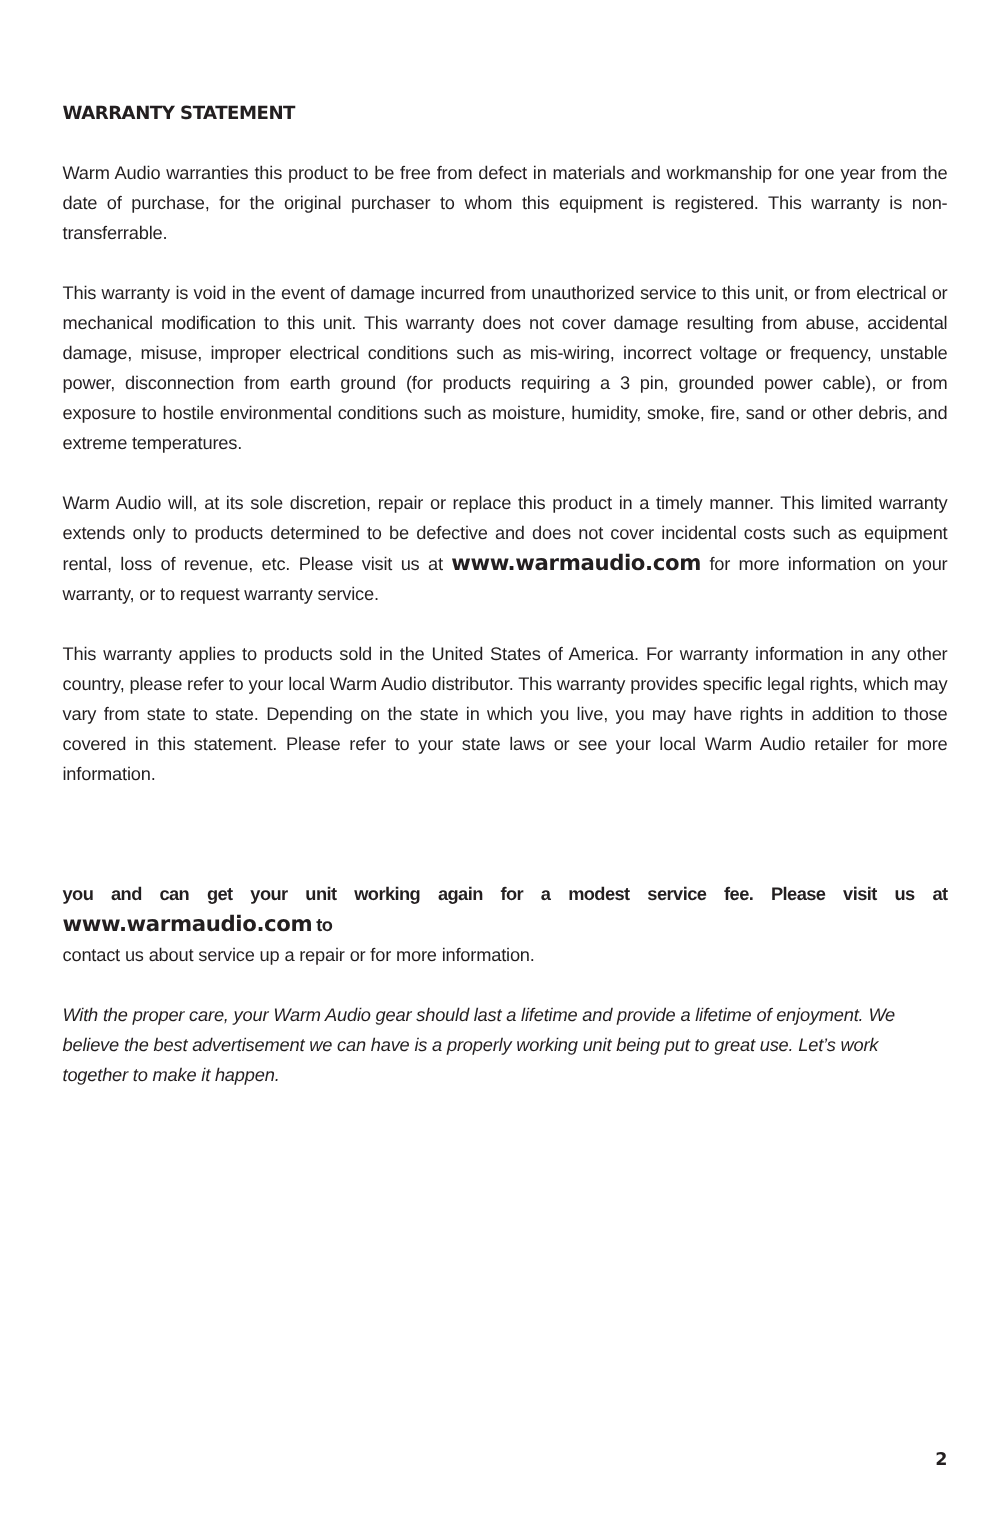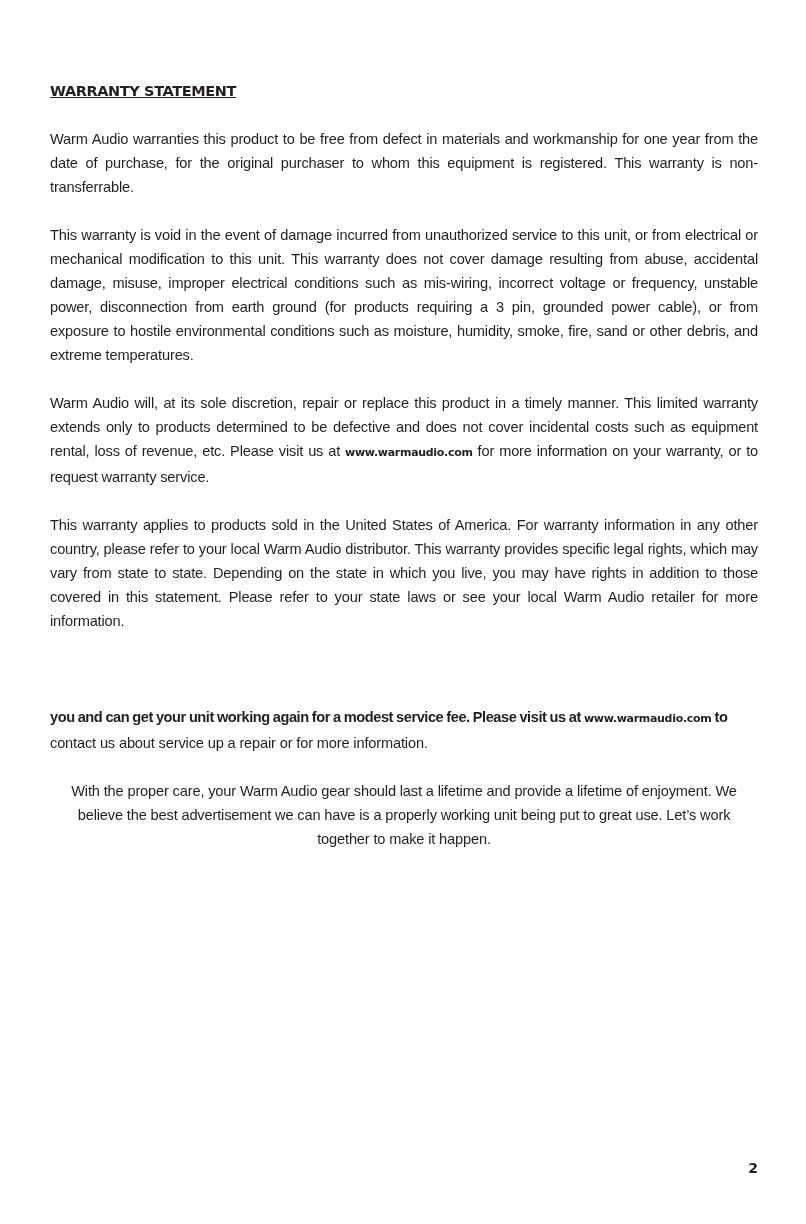--- a/index.html
+++ b/index.html
@@ -23,35 +23,34 @@
     }
     h2.section-heading {
       font-family: "DejaVu Sans", sans-serif;
       font-weight: bold;
       font-size: 14.5px;
       letter-spacing: -0.4px;
       margin: 0;
       height: 24px;
       line-height: 24px;
       color: #231f20;
-      text-decoration: underline;
     }
     p.para {
       font-family: "Liberation Sans", sans-serif;
       font-size: 14.6px;
       line-height: 24px;
       text-align: justify;
       margin: 0;
       color: #231f20;
       letter-spacing: -0.15px;
     }
     .link {
       font-family: "DejaVu Sans", sans-serif;
       font-weight: bold;
-      font-size: 11px;
+      font-size: 17px;
       letter-spacing: -0.3px;
       color: #231f20;
       text-decoration: none;
     }
     .gap-heading { height: 24px; }
     .gap-para { height: 24px; }
     .tight { letter-spacing: -0.45px; word-spacing: -0.5px; font-weight: bold; }
     .page-number {
       position: absolute;
       right: 48px;
@@ -80,17 +79,17 @@
   <div class="gap-para"></div>
 
   <p class="para">This warranty applies to products sold in the United States of America. For warranty information in any other country, please refer to your local Warm Audio distributor. This warranty provides specific legal rights, which may vary from state to state. Depending on the state in which you live, you may have rights in addition to those covered in this statement. Please refer to your state laws or see your local Warm Audio retailer for more information.</p>
   <div class="gap-para"></div>
 
   <div class="gap-heading"></div>
 
   <p class="para"><br><span class="tight">you and can get your unit working again for a modest service fee. Please visit us at </span><a class="link">www.warmaudio.com</a><span class="tight"> to</span><br><span>contact us about service up a repair or for more information.</span></p>
   <div class="gap-para"></div>
 
-  <p class="para" style="text-align:center;">With the proper care, your Warm Audio gear should last a lifetime and provide a lifetime of enjoyment. We believe the best advertisement we can have is a properly working unit being put to great use. Let’s work together to make it happen.</p>
+  <p class="para" style="text-align:left;font-style:italic;">With the proper care, your Warm Audio gear should last a lifetime and provide a lifetime of enjoyment. We believe the best advertisement we can have is a properly working unit being put to great use. Let’s work together to make it happen.</p>
 
 </div>
 
 <div class="page-number">2</div>
 
 </body></html>

